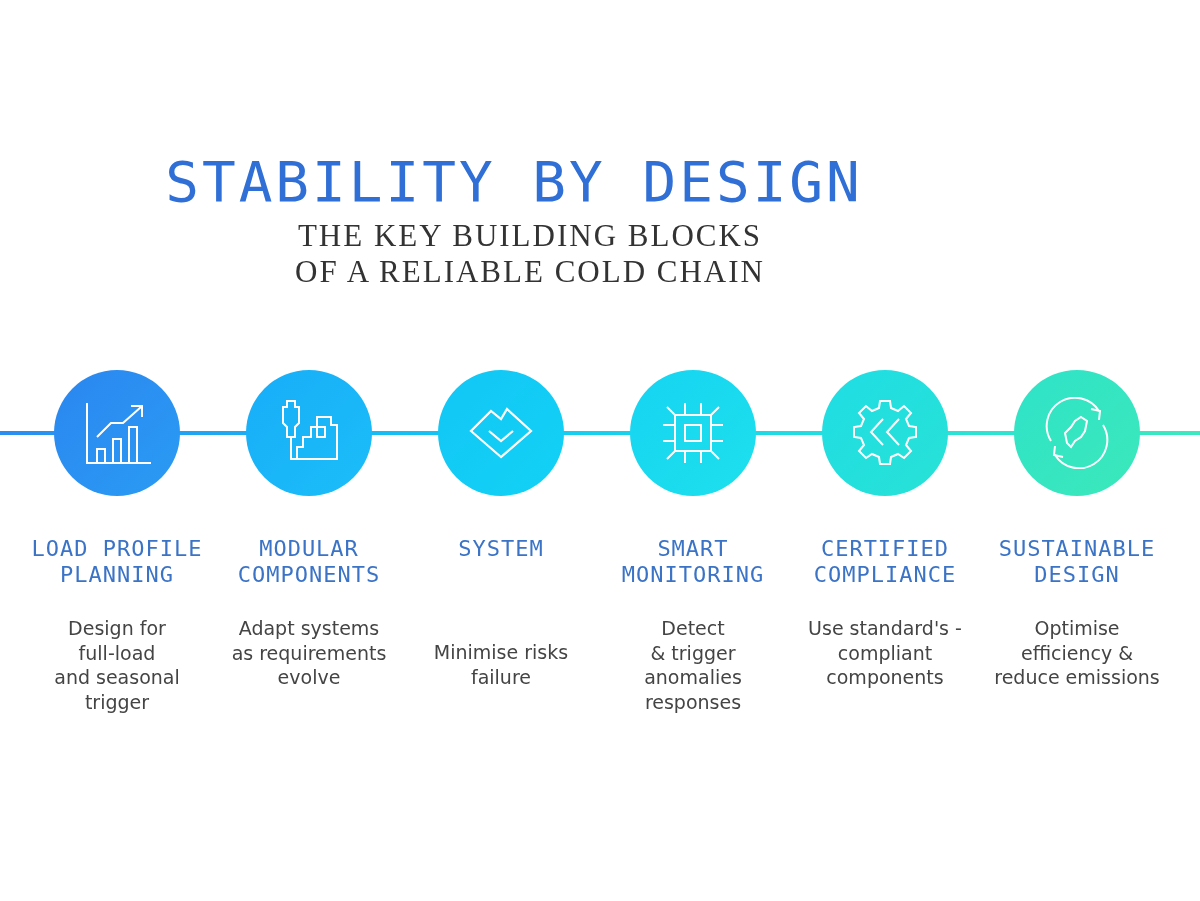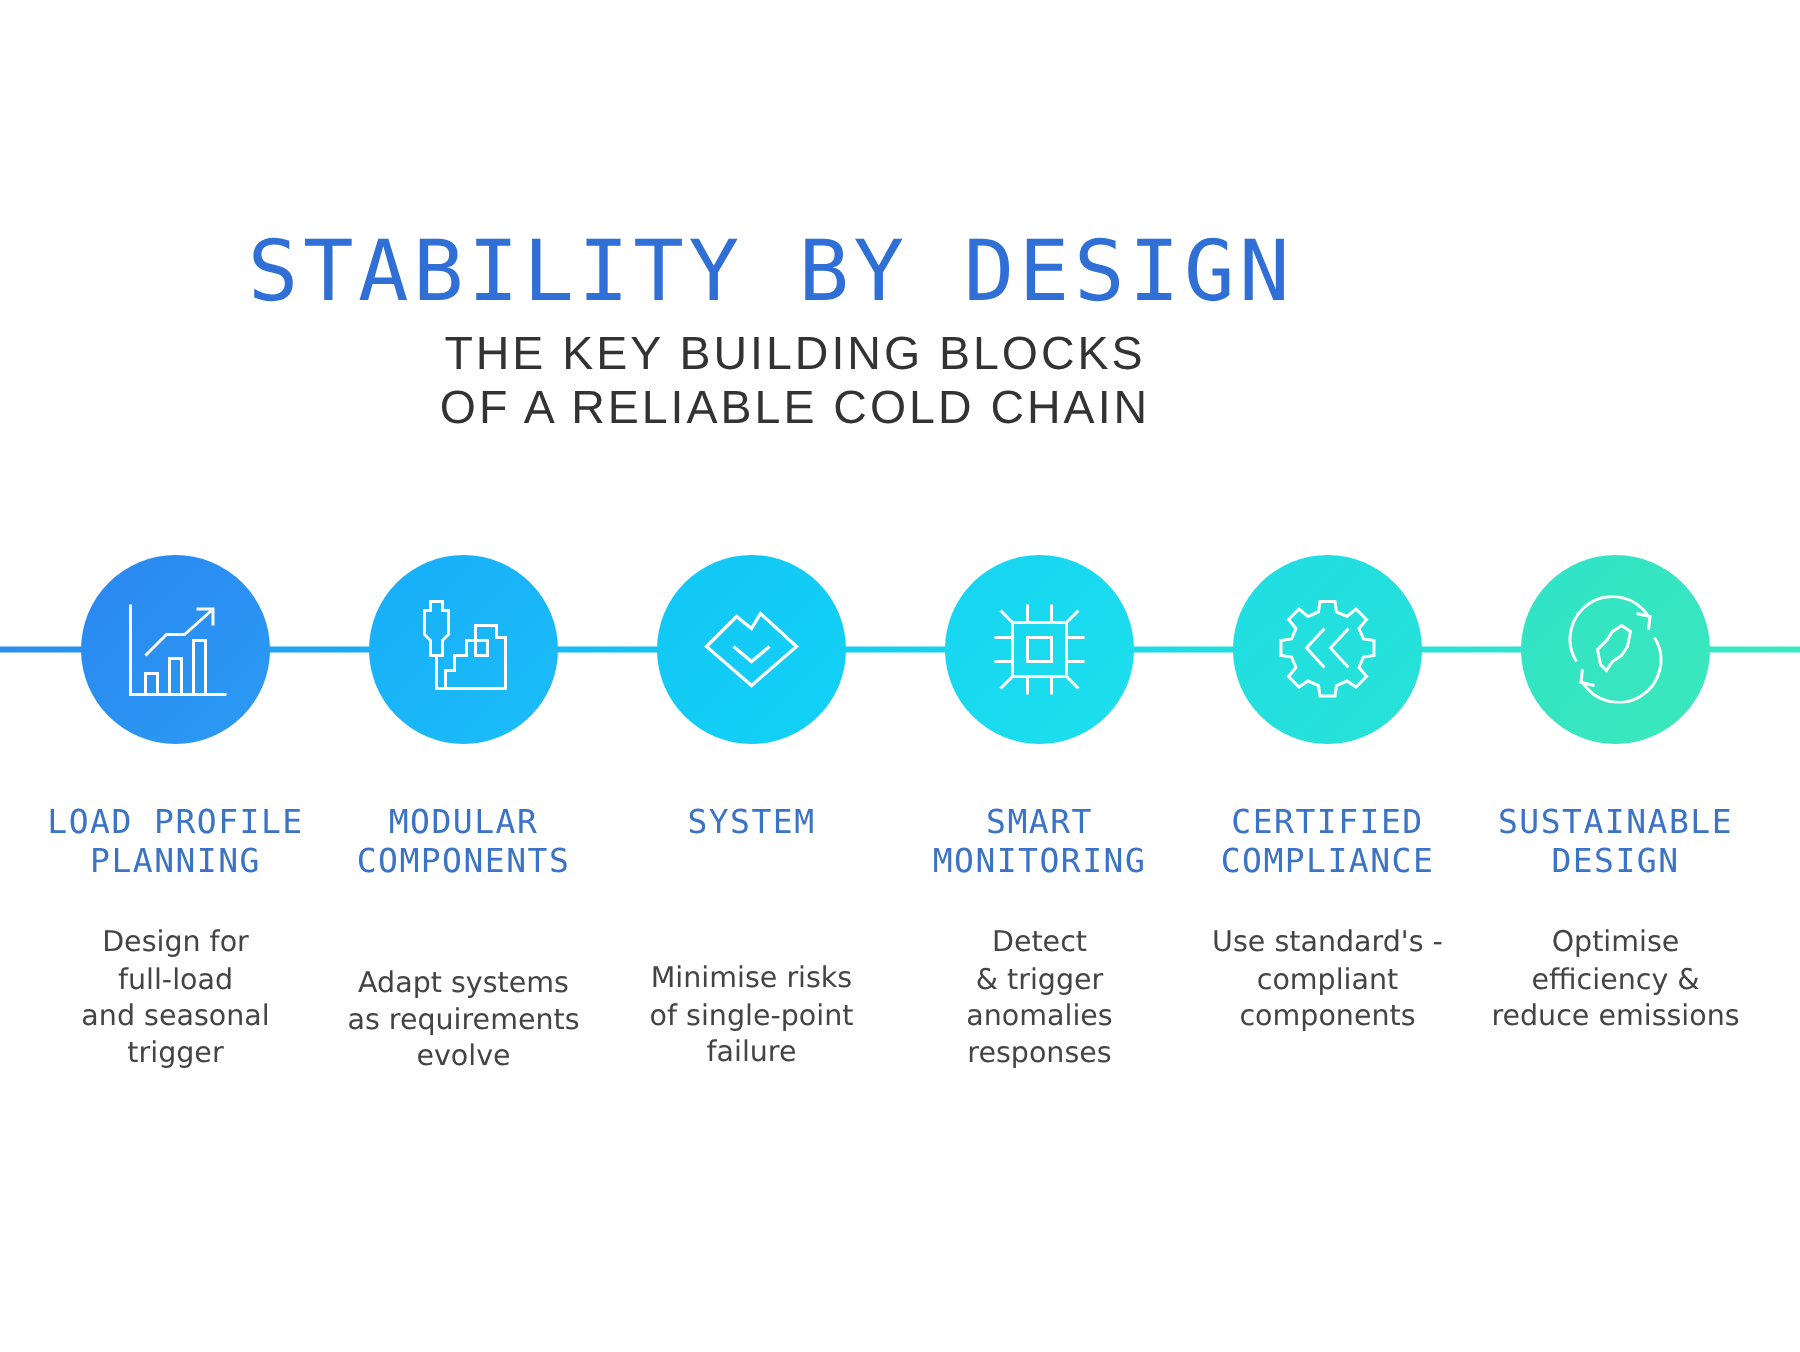--- a/index.html
+++ b/index.html
@@ -1,18 +1,18 @@
 <!DOCTYPE html>
 <html><head>
 <meta charset="utf-8">
 <style>
   html,body{margin:0;padding:0;background:#ffffff;}
   body{width:1200px;height:901px;position:relative;overflow:hidden;font-family:"DejaVu Sans",sans-serif;}
   .title{position:absolute;left:0;top:150px;width:1028px;text-align:center;font-family:"DejaVu Sans Mono","Liberation Mono",monospace;font-weight:300;font-size:56px;letter-spacing:3px;color:#2f6fd6;line-height:64px;}
-  .subtitle{position:absolute;left:0;top:218px;width:1060px;text-align:center;font-family:Liberation Sans, sans-serif;font-size:31px;letter-spacing:2px;color:#333;line-height:36px;}
+  .subtitle{position:absolute;left:0;top:218px;width:1060px;text-align:center;font-family:Liberation Serif, serif;font-size:31px;letter-spacing:2px;color:#333;line-height:36px;}
   .line{position:absolute;left:0;top:431px;width:1200px;height:4px;background:linear-gradient(90deg,#2a8df0 0%,#12c8f5 40%,#22dfe0 70%,#3ce8bf 100%);}
   .node{position:absolute;top:370px;width:126px;height:126px;border-radius:50%;display:flex;align-items:center;justify-content:center;}
   .node svg{width:72px;height:72px;}
   .label{position:absolute;top:536px;width:200px;text-align:center;font-family:"DejaVu Sans Mono","Liberation Mono",monospace;font-size:22px;line-height:26px;color:#3b73c6;letter-spacing:1px;}
   .label span{display:block;}
   .desc{position:absolute;top:616px;width:200px;text-align:center;font-family:"DejaVu Sans","Liberation Sans",sans-serif;font-size:19px;line-height:24.5px;color:#444;}
   .desc span{display:block;}
 </style>
 </head>
 <body>
@@ -101,28 +101,27 @@
   <span>SUSTAINABLE</span>
   <span>DESIGN</span>
 </div>
 
 <div class="desc" style="left:17px;">
   <span>Design for</span>
   <span>full-load</span>
   <span>and seasonal</span>
   <span>trigger</span>
 </div>
-<div class="desc" style="left:209px;margin-top:27px;">
+<div class="desc" style="left:209px;">
   <span>Adapt systems</span>
   <span>as requirements</span>
   <span>evolve</span>
 </div>
 <div class="desc" style="left:401px;margin-top:24px;">
   <span>Minimise risks</span>
-  <span>of single-point</span>
   <span>failure</span>
 </div>
 <div class="desc" style="left:593px;">
   <span>Detect</span>
   <span>&amp; trigger</span>
   <span>anomalies</span>
   <span>responses</span>
 </div>
 <div class="desc" style="left:785px;">
   <span>Use standard's -</span>

